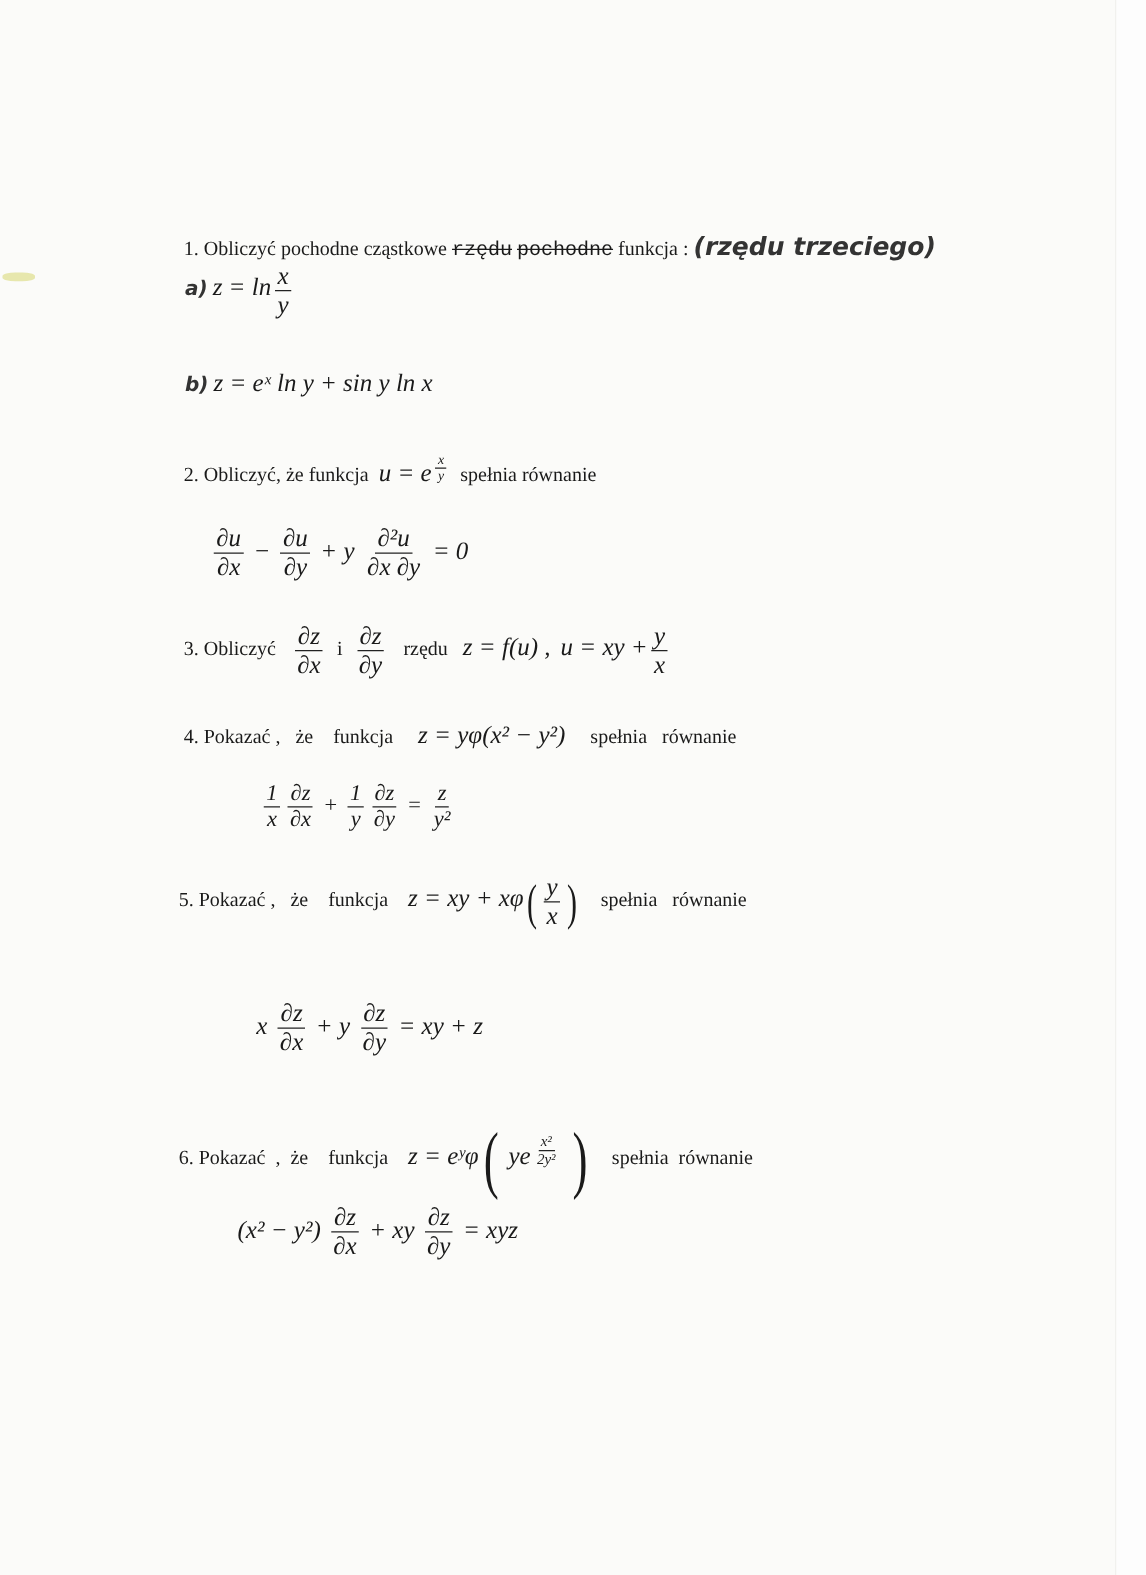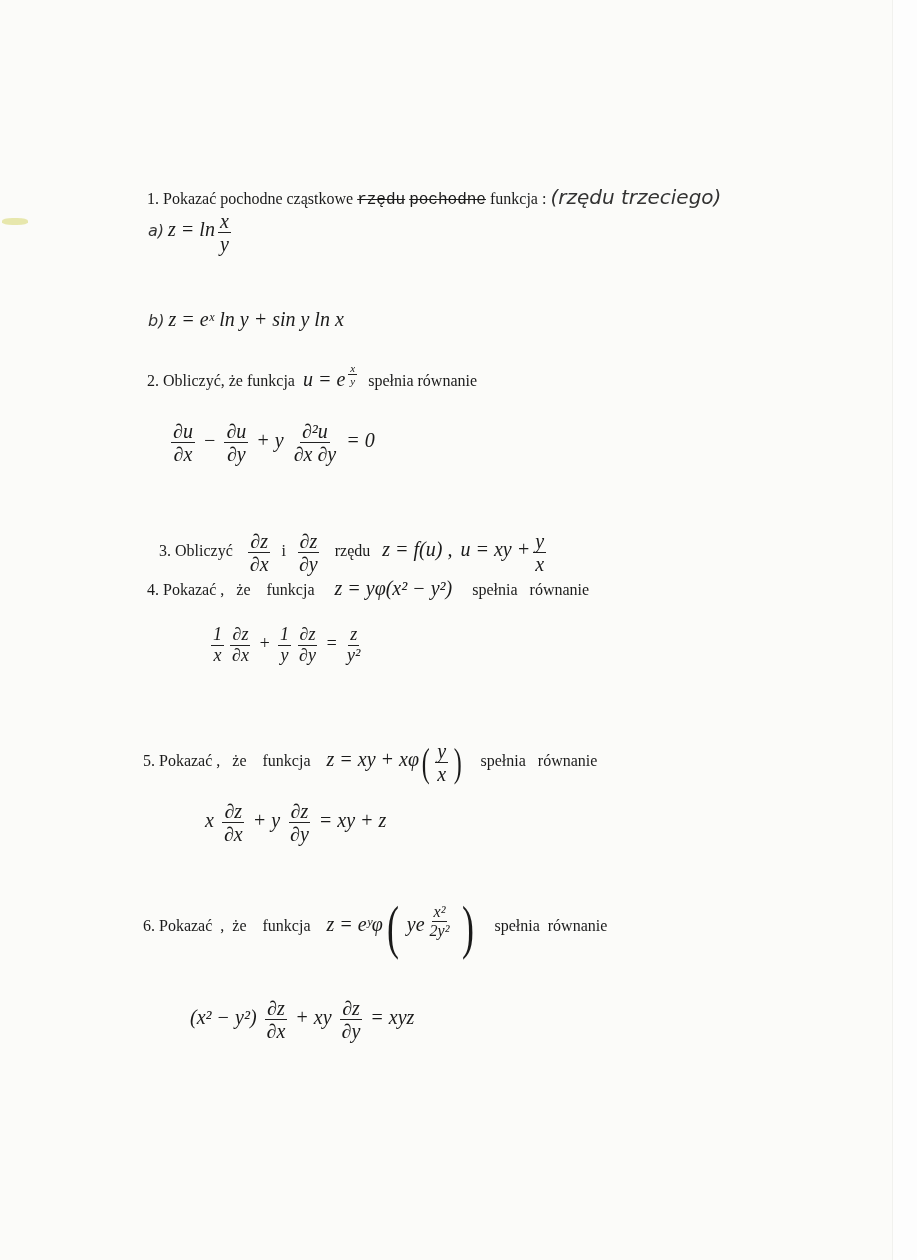--- a/index.html
+++ b/index.html
@@ -11,49 +11,49 @@
   }
   .edge { position: absolute; top: 0; right: 0; width: 24px; height: 1260px; background: #fdfdfd; border-left: 1px solid #f1f1ee; }
   .stain { position: absolute; left: 2px; top: 218px; width: 26px; height: 7px; background: #e2e29a; border-radius: 40%; opacity: .8; }
   .abs { position: absolute; white-space: nowrap; }
   .txt { font-size: 16px; }
   .m { font-style: italic; font-family: "Liberation Serif", "DejaVu Serif", serif; }
   .mu { font-family: "Liberation Serif", "DejaVu Serif", serif; }
   .frac { display: inline-flex; flex-direction: column; align-items: center; vertical-align: middle; margin: 0 3px; }
   .frac > span { display: block; line-height: 1.1; padding: 0 2px; }
   .frac > .num { border-bottom: 1px solid #222; }
-  .hand { font-family: "DejaVu Sans", sans-serif; font-style: italic; font-weight: 400; color: #333; }
+  .hand { font-family: "DejaVu Sans", sans-serif; font-style: italic; font-weight: 700; color: #333; }
   .strike { text-decoration: line-through; font-family: Liberation Mono, monospace; }
   .big { font-size: 20px; }
   .paren { font-size: 40px; font-weight: 100; vertical-align: middle; transform: scaleX(0.6); display: inline-block; }
 </style>
 </head>
 <body>
 
 <div class="edge"></div>
 <div class="stain"></div>
 
 <div class="abs txt" style="left:147px; top:185px;">
   <span>1.</span>
-  <span>Pokazać  pochodne cząstkowe</span>
+  <span>Obliczyć  pochodne cząstkowe</span>
   <span class="strike">rzędu</span>
   <span class="strike">pochodne</span>
   <span>funkcja :</span>
   <span class="hand big">(rzędu trzeciego)</span>
 </div>
 
 <div class="abs txt" style="left:148px; top:210px;">
   <span class="hand">a)</span>
   <span class="m big">z = ln</span><span class="frac m big">
       <span class="num">x</span>
       <span>y</span>
     </span>
 </div>
 
-<div class="abs txt" style="left:148px; top:308px;">
+<div class="abs txt" style="left:148px; top:296px;">
   <span class="hand">b)</span>
   <span class="m big">z = eˣ ln y + sin y ln x</span>
 </div>
 
 <div class="abs txt" style="left:147px; top:362px;">
   <span>2.</span>
   <span>Obliczyć, że funkcja</span>
   &nbsp;<span class="m big">u = e</span><span class="frac m" style="font-size:11px; vertical-align:14px;">
       <span class="num">x</span>
       <span>y</span>
@@ -72,21 +72,21 @@
       <span>∂y</span>
     </span>
   <span>+  y</span>
   <span class="frac">
       <span class="num">∂²u</span>
       <span>∂x ∂y</span>
     </span>
   <span class="mu">=  0</span>
 </div>
 
-<div class="abs txt" style="left:159px; top:498px;margin-top:32px;">
+<div class="abs txt" style="left:147px; top:498px;">
   <span>3.</span>
   <span>Obliczyć</span>
   &nbsp;&nbsp;<span class="frac m big">
       <span class="num">∂z</span>
       <span>∂x</span>
     </span>
   &nbsp;<span>i</span>&nbsp;
   <span class="frac m big">
       <span class="num">∂z</span>
       <span>∂y</span>
@@ -122,21 +122,21 @@
       <span class="num">∂z</span>
       <span>∂y</span>
     </span>
   <span class="mu">=</span>
   <span class="frac">
       <span class="num">z</span>
       <span>y²</span>
     </span>
 </div>
 
-<div class="abs txt" style="left:143px; top:739px;">
+<div class="abs txt" style="left:143px; top:698px;">
   <span>5.</span>
   <span style="white-space:pre">Pokazać ,   że    funkcja</span>
   &nbsp;&nbsp;&nbsp;<span class="m big">z = xy + xφ</span><span class="paren mu">(</span><span class="frac m big">
       <span class="num">y</span>
       <span>x</span>
     </span><span class="paren mu">)</span>
   &nbsp;&nbsp;&nbsp;<span style="white-space:pre">spełnia   równanie</span>
 </div>
 
 <div class="abs big m" style="left:205px; top:800px;">
@@ -150,29 +150,29 @@
       <span class="num">∂z</span>
       <span>∂y</span>
     </span>
   <span>=  xy  +  z</span>
 </div>
 
 <div class="abs txt" style="left:143px; top:893px;">
   <span>6.</span>
   <span style="white-space:pre">Pokazać  ,  że    funkcja</span>
   &nbsp;&nbsp;&nbsp;<span class="m big">z = eʸφ</span><span class="paren mu" style="font-size:60px">(</span>
-  <span class="m big">ye</span><span class="frac m" style="font-size:16px; vertical-align:14px;justify-content:flex-end;">
+  <span class="m big">ye</span><span class="frac m" style="font-size:12px; vertical-align:14px;justify-content:flex-end;">
       <span class="num">x²</span>
       <span>2y²</span>
     </span>
   <span class="paren mu" style="font-size:60px">)</span>
   &nbsp;&nbsp;&nbsp;<span style="white-space:pre">spełnia  równanie</span>
 </div>
 
-<div class="abs big m" style="left:190px; top:997px;">
+<div class="abs big m" style="left:190px; top:963px;">
   <span>(x² − y²)</span>
   <span class="frac">
       <span class="num">∂z</span>
       <span>∂x</span>
     </span>
   <span>+ xy</span>
   <span class="frac">
       <span class="num">∂z</span>
       <span>∂y</span>
     </span>

